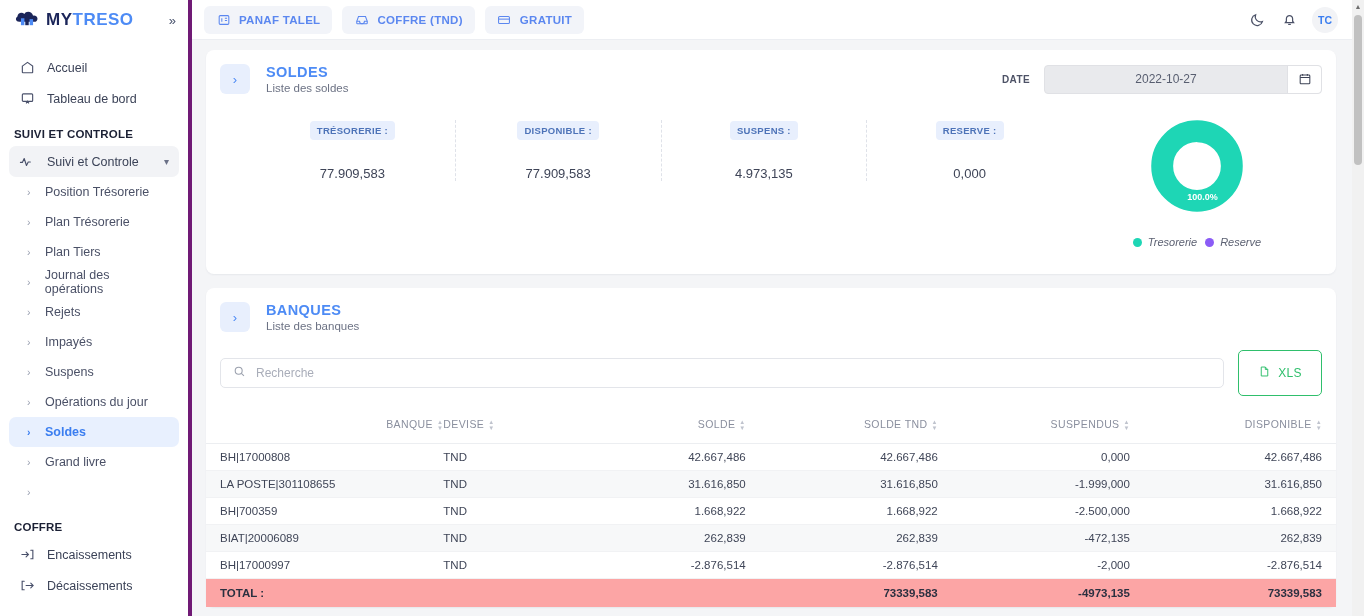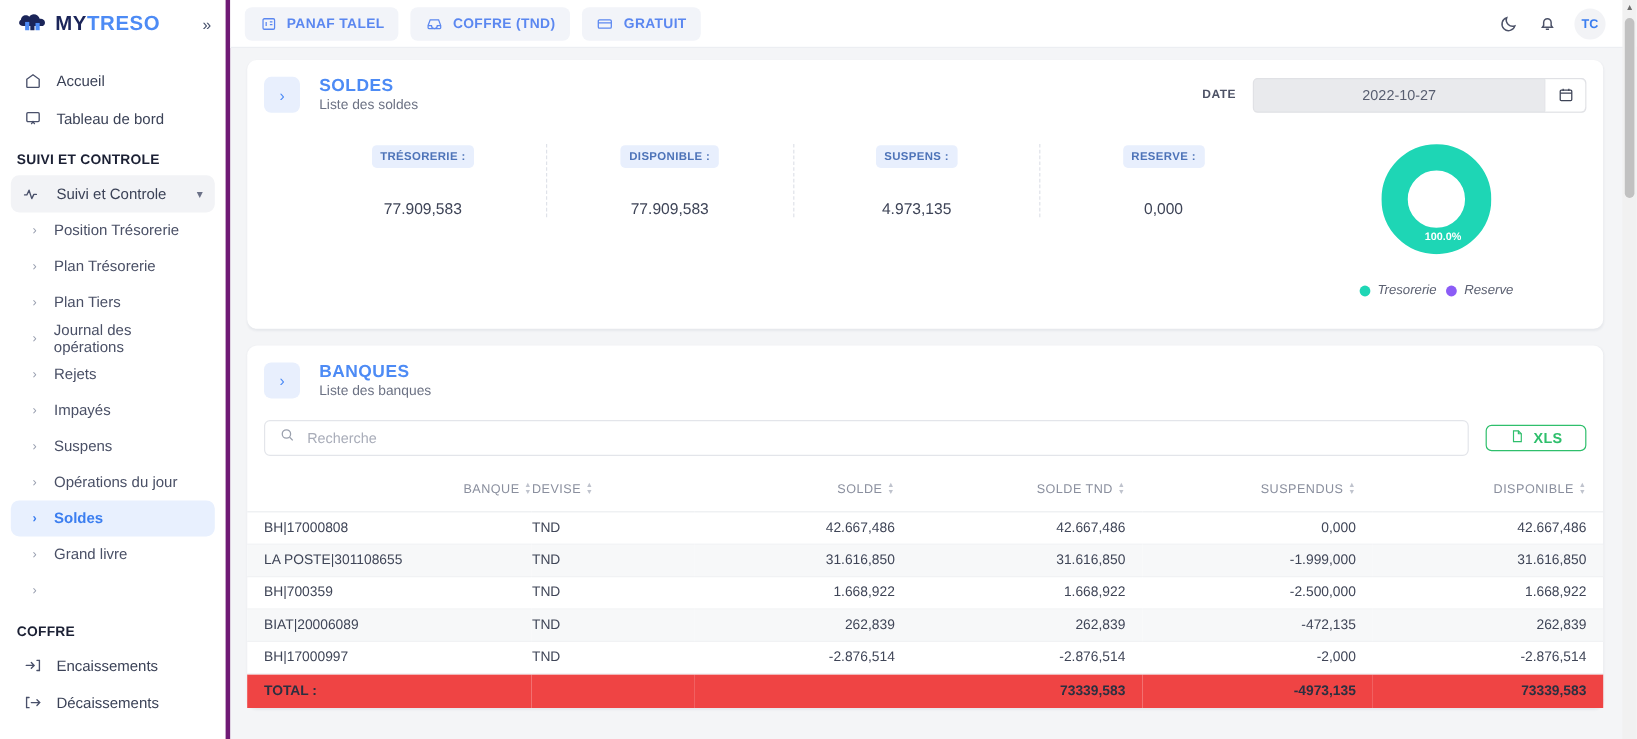--- a/index.html
+++ b/index.html
@@ -151,40 +151,40 @@
     flex: 1; height: 30px; border: 1px solid #e3e5ea; border-radius: 5px;
     display: flex; align-items: center; gap: 10px; padding: 0 12px;
   }
   .search input {
     border: none; outline: none; flex: 1;
     font-size: 12px; color: #3e4457; font-family: "Liberation Sans", sans-serif;
     background: transparent;
   }
   .search input::placeholder { color: #a9adb9; }
   .btn-xls {
-    height: 22px; min-width: 84px; padding: 0 16px;
+    height: 46px; min-width: 84px; padding: 0 16px;
     border: 1px solid #2fbf6c; border-radius: 5px; background: #fff;
-    color: #2fbf6c; font-size: 12px; font-weight: 700; letter-spacing: .3px;
+    color: #2fbf6c; font-size: 12px; font-weight: 400; letter-spacing: .3px;
     display: flex; align-items: center; justify-content: center; gap: 7px; cursor: pointer;
   }
 
   table { width: 100%; border-collapse: collapse; table-layout: fixed; }
   thead th {
     font-size: 10.5px; font-weight: 400; color: #8a8f9e;
     letter-spacing: .4px; padding: 10px 0 12px 0;
     border-bottom: 1px solid #eceef1; white-space: nowrap;
   }
   .sort { display: inline-block; margin-left: 4px; line-height: 6px; vertical-align: middle; }
   .sort span { display: block; font-size: 6px; color: #bfc3cd; }
   tbody td {
     font-size: 11.5px; color: #3f4557; padding: 7px 0;
     border-bottom: 1px solid #f1f2f4;
   }
   tbody tr:nth-child(even) { background: #f7f8f9; }
-  tbody tr.total-row { background: #ef4444; font-weight: 700; }
+  tbody tr.total-row { background: #fca5a5; font-weight: 700; }
   tbody tr.total-row td { border-bottom: none; padding: 8px 0; color: #2b3040; }
   .c-bank { text-align: left; padding-left: 14px !important; }
   .c-num { text-align: right; padding-right: 14px !important; }
   .c-dev { text-align: left; }
   th.c-bank { text-align: right; padding-right: 0 !important; padding-left: 0 !important; }
 
   
   .scrollbar { position: absolute; top: 0; right: 0; width: 12px; height: 616px; background: #f1f1f1; }
   .scroll-arrow { height: 13px; display: flex; align-items: center; justify-content: center; font-size: 7px; color: #6e6e6e; }
   .scroll-thumb { position: absolute; top: 15px; left: 2px; width: 8px; height: 150px; background: #c1c1c1; border-radius: 4px; }

